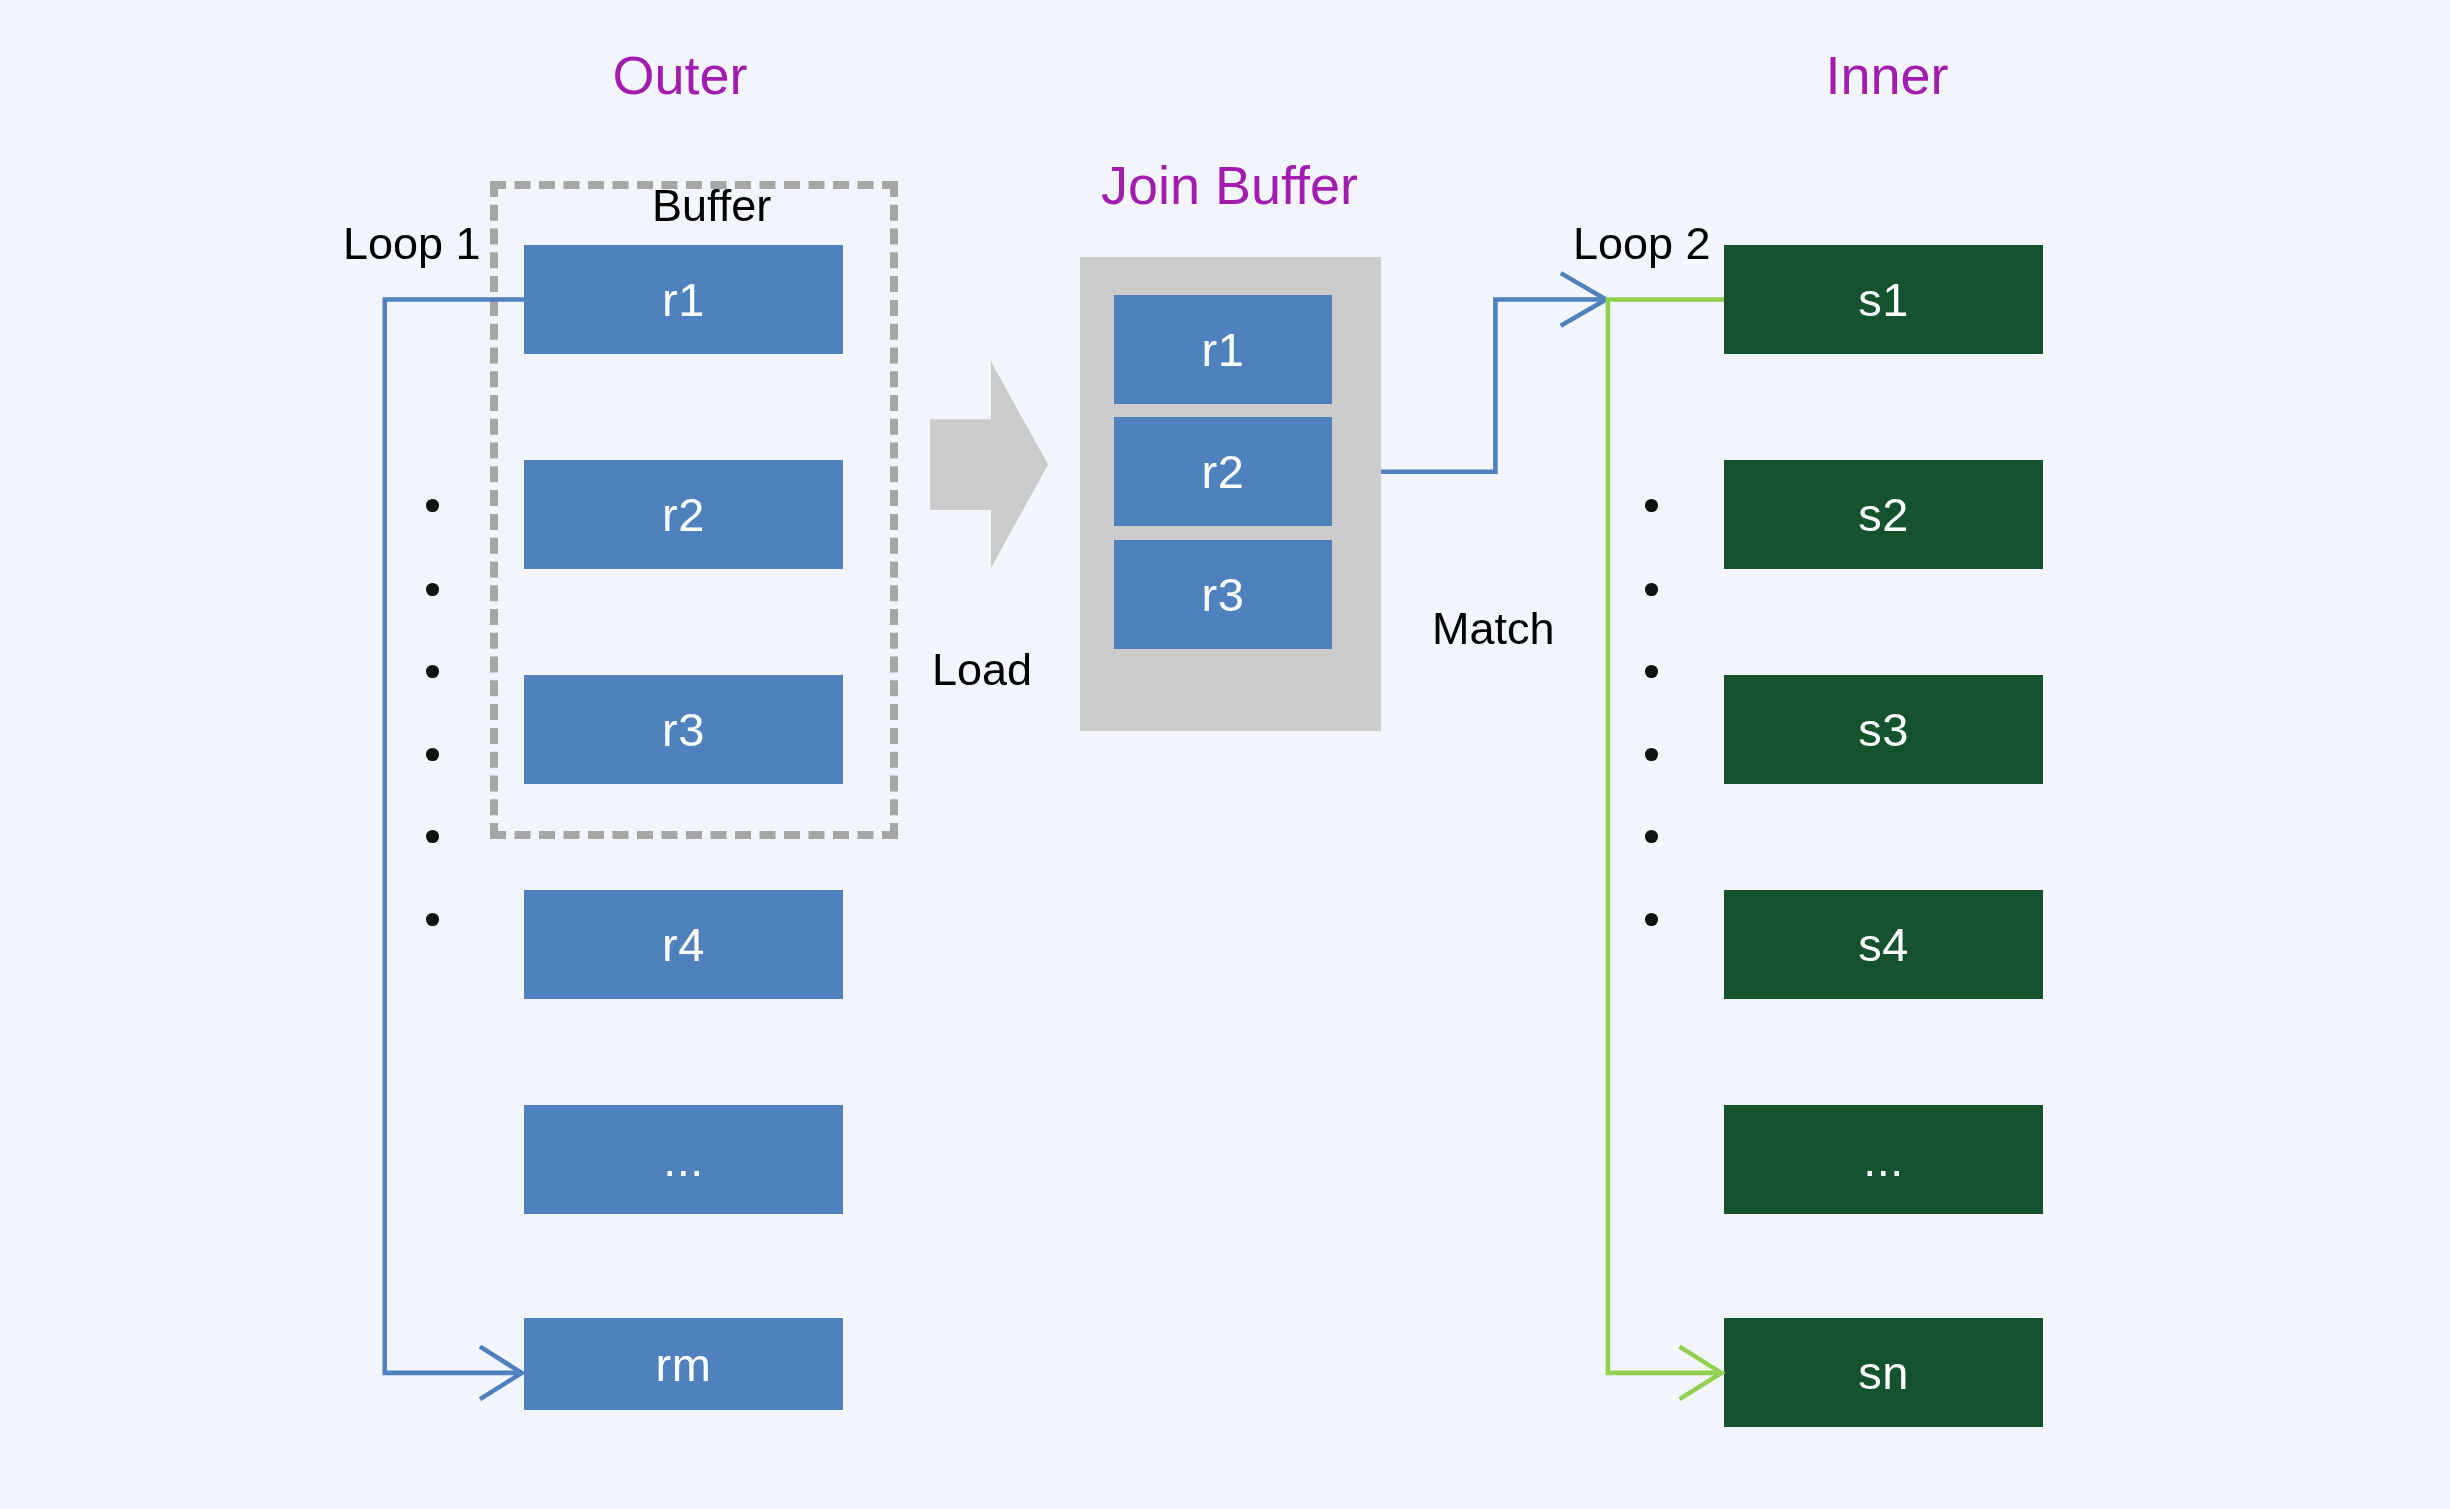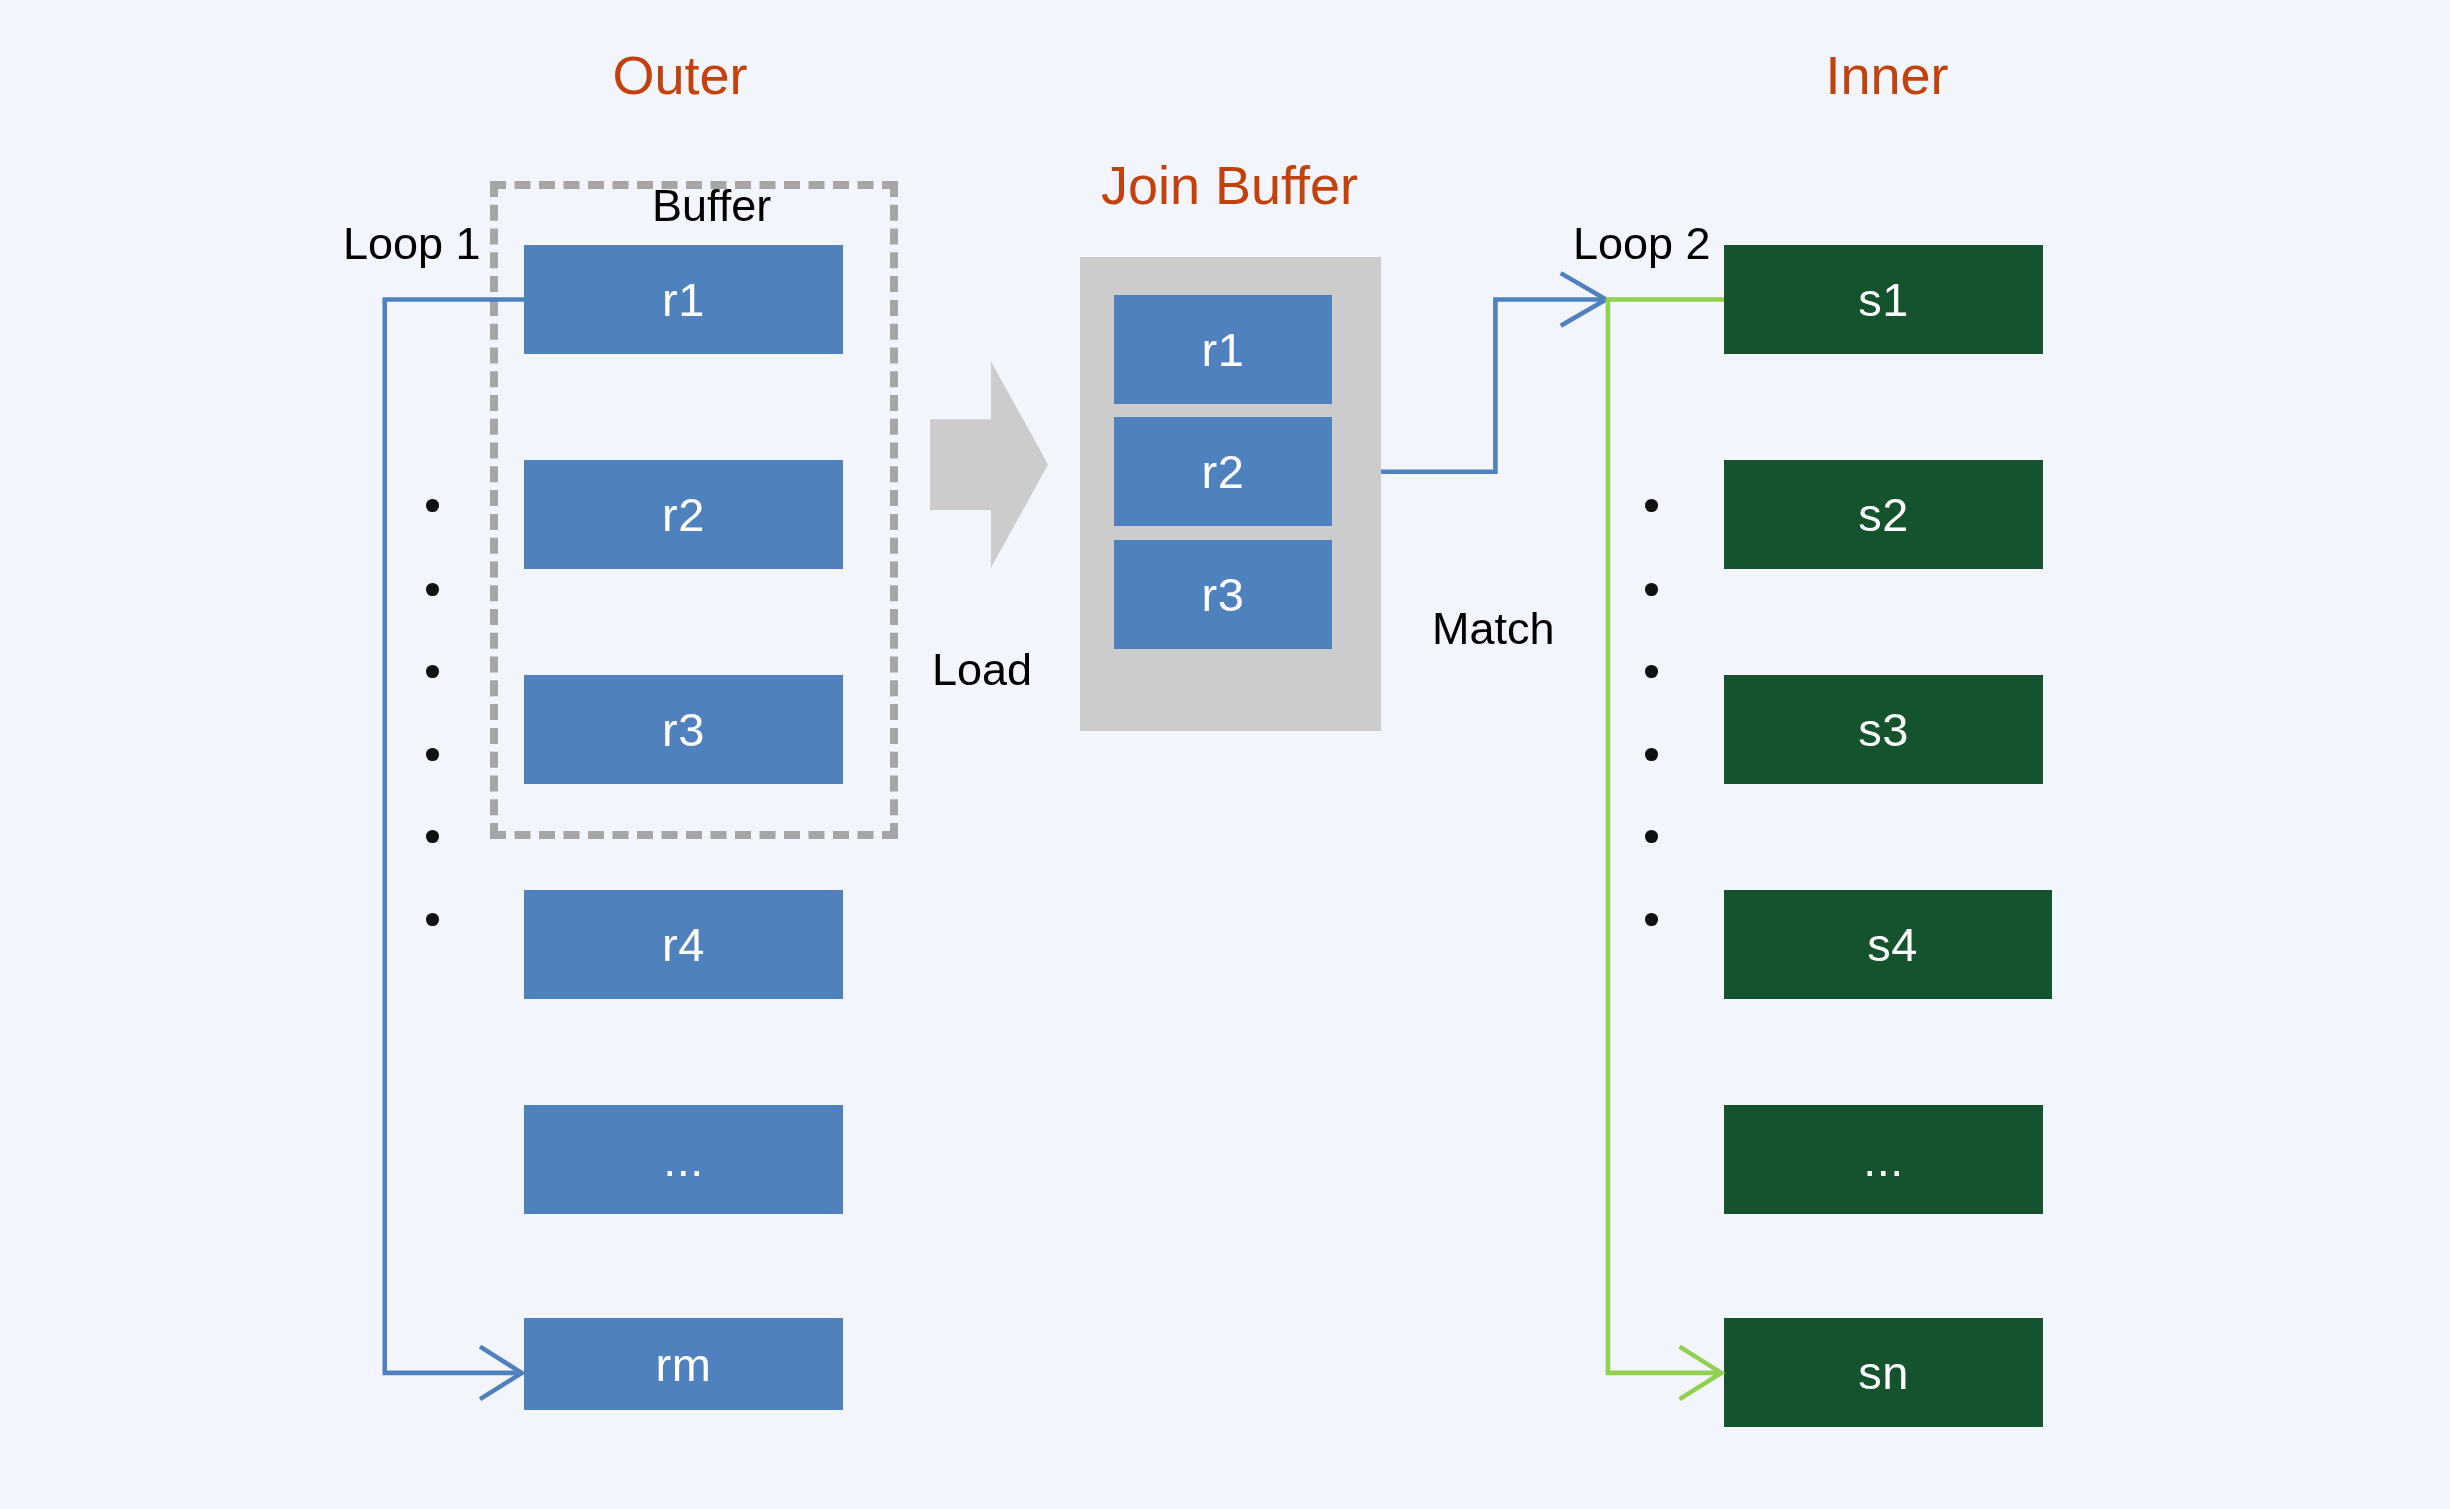--- a/index.html
+++ b/index.html
@@ -11,21 +11,21 @@
     position: relative;
     width: 2450px;
     height: 1509px;
     background: #f2f5fb;
     font-family: "Liberation Sans", sans-serif;
     overflow: hidden;
   }
   .heading {
     position: absolute;
     font-size: 54px;
-    color: #c2410c;
+    color: #a21caf;
     white-space: nowrap;
     text-align: center;
   }
   .caption {
     position: absolute;
     font-size: 45px;
     color: #000000;
     white-space: nowrap;
   }
   .rec {
@@ -125,21 +125,21 @@
 
   <div class="rec rec-green" style="left:1724px; top:245px; width:319px; height:109px;">
     <span>s1</span>
   </div>
   <div class="rec rec-green" style="left:1724px; top:460px; width:319px; height:109px;text-align:center;">
     <span>s2</span>
   </div>
   <div class="rec rec-green" style="left:1724px; top:675px; width:319px; height:109px;">
     <span>s3</span>
   </div>
-  <div class="rec rec-green" style="left:1724px; top:890px; width:319px; height:109px;padding-left:9px;">
+  <div class="rec rec-green" style="left:1724px; top:890px; width:319px; height:109px;">
     <span>s4</span>
   </div>
   <div class="rec rec-green" style="left:1724px; top:1105px; width:319px; height:109px;">
     <span>...</span>
   </div>
   <div class="rec rec-green" style="left:1724px; top:1318px; width:319px; height:109px;">
     <span>sn</span>
   </div>
 
   <div class="dot" style="left:1645px; top:499px;"></div>

